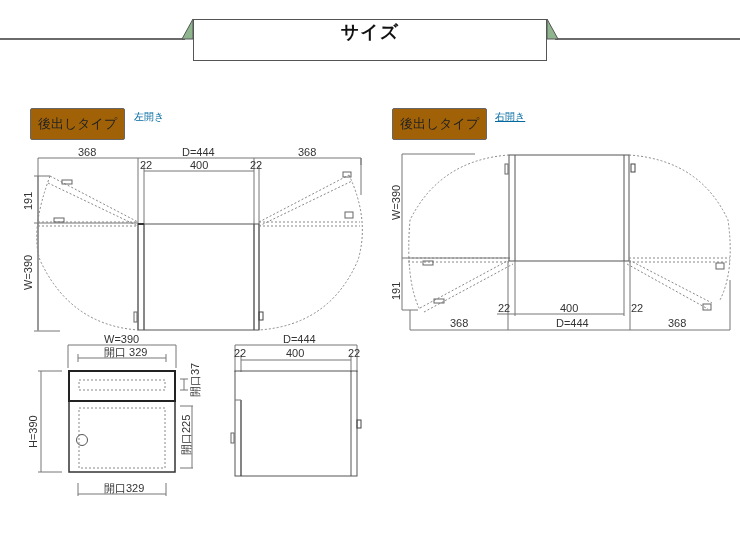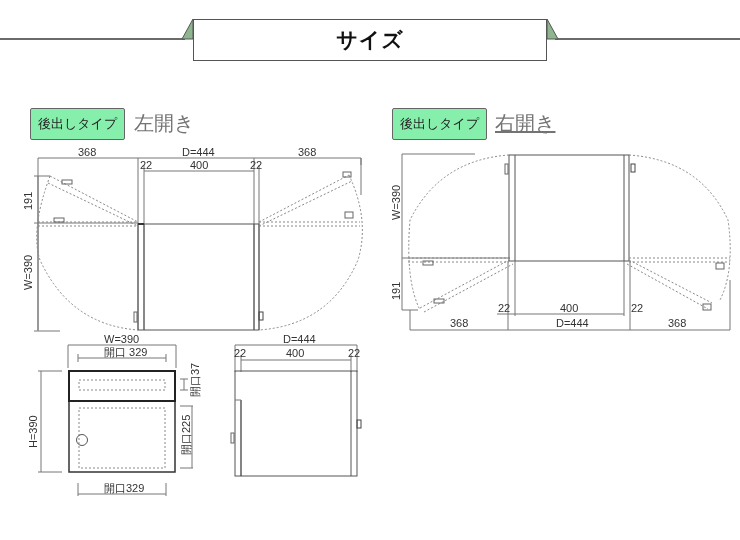--- a/index.html
+++ b/index.html
@@ -1,26 +1,26 @@
 <!DOCTYPE html>
 <html><head>
 <meta charset="utf-8">
 <style>
   html, body { margin: 0; padding: 0; background: #ffffff; }
   body { width: 740px; height: 540px; position: relative; overflow: hidden;
          font-family: "DejaVu Sans", "Liberation Sans", sans-serif; color: #222; }
   .hdr-line { position: absolute; top: 38px; height: 2px; background: #6b6b6b; }
   .hdr-box { position: absolute; left: 193px; top: 19px; width: 354px; height: 42px;
              border: 1px solid #555; background: #fff; box-sizing: border-box;
-             display: flex; align-items: center; justify-content: center;
-             font-size: 21px; font-weight: bold; letter-spacing: 1px; color: #111; }
+             display: flex; align-items: flex-start; justify-content: center;
+             font-size: 18px; font-weight: bold; letter-spacing: 1px; color: #111; }
   .tagbox { position: absolute; height: 24px; border: 1px solid #666; border-radius: 2px;
             box-sizing: border-box; font-size: 13px; padding: 15px 7px; display: flex;
-            align-items: center; background: #86efac; color: #222; }
-  .dirlabel { position: absolute; font-size: 20px; color: #737373; }
+            align-items: center; background: #a16207; color: #222; }
+  .dirlabel { position: absolute; font-size: 10px; color: #0369a1; }
   svg { position: absolute; left: 0; top: 0; }
   svg text { font-family: "Liberation Sans", "DejaVu Sans", sans-serif; fill: #333; font-size: 11px; }
 </style>
 </head>
 <body>
 
 <div class="hdr-line" style="left:0;width:185px;"></div>
 <div class="hdr-line" style="left:555px;width:185px;"></div>
 <svg width="740" height="80">
   <polygon points="182,39 193,19 193,39" fill="#8fb58f" stroke="#555" stroke-width="1"></polygon>

